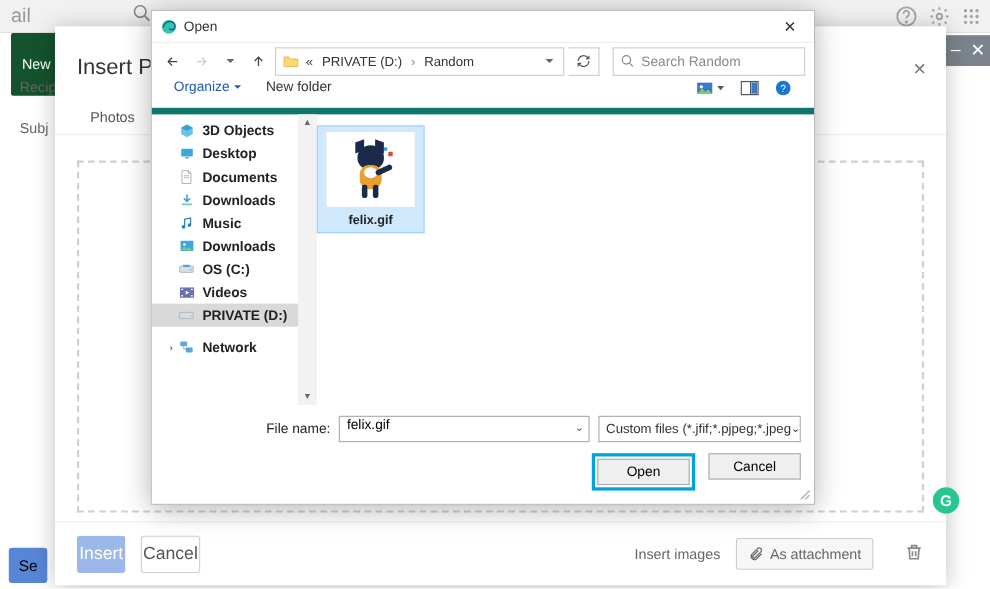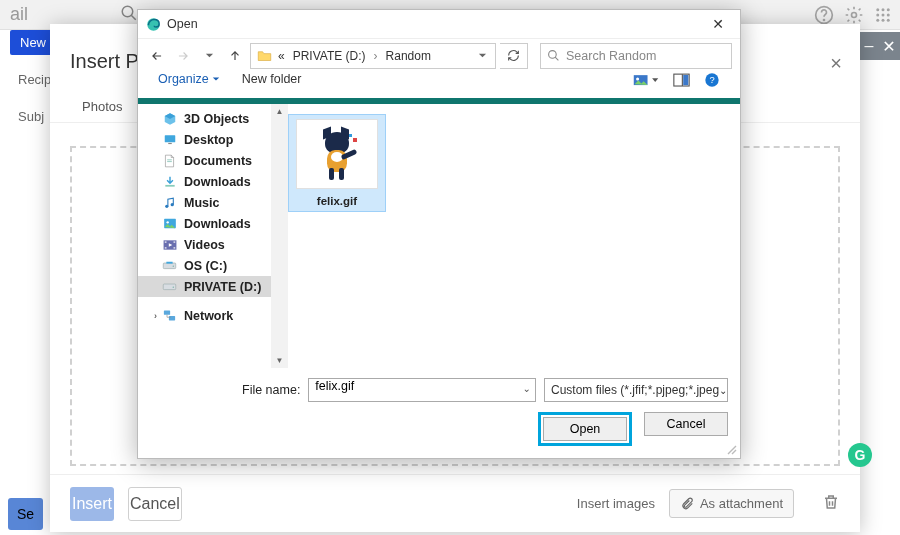--- a/index.html
+++ b/index.html
@@ -5,21 +5,21 @@
 * { box-sizing: border-box; margin: 0; padding: 0; font-family: "Segoe UI", Arial, sans-serif; }
 body { width: 900px; height: 535px; overflow: hidden; background: #fff; position: relative; }
 
 
 .bg-top { position: absolute; top: 0; left: 0; right: 0; height: 30px; background: #f1f1f1; border-bottom: 1px solid #e0e0e0; display: flex; align-items: center; color: #888; }
 .bg-top .mail-text { font-size: 18px; color: #999; margin-left: 10px; }
 .bg-top .search-icon { margin-left: 92px; }
 .bg-top-right { position: absolute; right: 8px; top: 5px; display: flex; gap: 10px; align-items: center; }
 .bg-top-right svg { opacity: 0.55; }
 
-.bg-new { position: absolute; top: 30px; left: 10px; background: #1d4ed8; color: #fff; font-size: 13px; padding: 5px 10px; border-radius: 2px; }
+.bg-new { position: absolute; top: 30px; left: 10px; background: #14532d; color: #fff; font-size: 13px; padding: 21px 10px; border-radius: 2px; }
 .bg-labels { position: absolute; left: 18px; top: 72px; display:flex; flex-direction:column; gap:22px; font-size: 13px; color: #666;}
 .tab-x { position:absolute; top:32px; right:0; background:#7b848d; height:28px; width:40px; display:flex; align-items:center; justify-content:space-around; color:#fff;}
 
 
 .insert-modal { position: absolute; top: 24px; left: 50px; right: 40px; bottom: 3px; background: #fff; box-shadow: 0 2px 20px rgba(0,0,0,0.25); }
 .insert-modal h2 { font-size: 20px; font-weight: 400; color: #333; padding: 26px 0 18px 20px; }
 .insert-close { position:absolute; top:28px; right:18px; color:#777; font-size:20px; cursor:pointer; }
 .insert-tabs { border-bottom: 1px solid #eee; display: flex; padding-left: 20px; }
 .insert-tab { font-size: 13px; color: #555; padding: 8px 12px; }
 .dashed-zone { position:absolute; top:122px; left:20px; right:20px; bottom:66px; border: 2px dashed #d0d0d0; }
@@ -39,21 +39,21 @@
 .od-titlebar { height: 28px; display: flex; align-items: center; padding: 0 8px; font-size: 12.5px; color:#333; }
 .od-titlebar svg { margin-right:6px; }
 .od-titlebar .titleclose { margin-left:auto; font-size:14px; color:#333; padding:2px 8px; cursor:pointer;}
 .od-navbar { height: 34px; display:flex; align-items:center; gap:4px; padding: 0 8px; border-top:1px solid #eee; }
 .od-navbar .navarrow { width:22px; height:22px; display:flex; align-items:center; justify-content:center; color:#666; }
 .od-navbar .navarrow.disabled { color:#ccc; }
 .addr-bar { flex:1; height:26px; border:1px solid #ccc; display:flex; align-items:center; font-size:12px; color:#333; padding:0 6px; gap:4px;}
 .addr-bar .crumb{ padding:2px 2px; }
 .addr-bar .crumbsep{ color:#888; padding:0 2px;}
 .od-refresh { width:28px; height:26px; border:1px solid #ccc; border-left:0; display:flex; align-items:center; justify-content:center; }
-.od-search { width:192px; height:26px; border:1px solid #ccc; margin-left:8px; display:flex; align-items:center; padding:0 6px; gap:6px; color:#888; font-size:12.5px;}
+.od-search { width:175px; height:26px; border:1px solid #ccc; margin-left:8px; display:flex; align-items:center; padding:0 6px; gap:6px; color:#888; font-size:12.5px;}
 .od-toolbar { height:32px; display:flex; align-items:flex-start; padding:0 20px; gap:22px; font-size:12.5px; border-bottom:6px solid #0f766e; }
 .od-toolbar .tool-blue { color:#1a5fb4; display:flex; align-items:center; gap:3px;}
 .od-toolbar .tool-dark { color:#333; }
 .od-toolbar-right { margin-left:auto; display:flex; gap:14px; align-items:center; }
 .od-body { flex:1; display:flex; min-height:0; position:relative;font-weight:bold;}
 .od-side { width:140px; border-right:1px solid #eee; font-size:12.5px; color:#222; padding:4px 0; overflow: hidden; }
 .od-side-scroll { position:absolute; left: 133px; top: 0px; width:17px; bottom:0; background:#f2f2f2; display:flex; flex-direction:column; align-items:center; justify-content:space-between; }
 .od-side-scroll .arr { font-size:8px; color:#666; padding:3px 0; }
 .od-side .item { display:flex; align-items:center; gap:7px; padding:3px 8px 3px 24px; cursor:pointer; height:21px; }
 .od-side .item.selected { background:#d9d9d9; }
@@ -298,40 +298,40 @@
             <svg width="14" height="13" viewBox="0 0 24 20">
               <rect x="2" y="2" width="20" height="16" fill="#3fa7de" rx="1"></rect>
               <circle cx="8" cy="8" r="2" fill="#fff"></circle>
               <path d="M3 16l5-5 4 4 3-3 6 6z" fill="#79d06a"></path>
             </svg>
           </span>
           <span>Downloads</span>
         </div>
       <div class="item">
           <span class="ico">
+            <svg width="15" height="11" viewBox="0 0 24 16">
+              <rect x="2" y="4" width="20" height="9" rx="1.5" fill="#d8dde2" stroke="#9aa"></rect>
+              <circle cx="18" cy="9" r="1" fill="#6a9"></circle>
+              <rect x="7" y="2" width="10" height="3" fill="#3fa7de"></rect>
+            </svg>
+          </span>
+          <span>OS (C:)</span>
+        </div>
+      <div class="item">
+          <span class="ico">
             <svg width="14" height="12" viewBox="0 0 24 18">
               <rect x="1" y="1" width="22" height="16" fill="#6a6faf"></rect>
               <rect x="3" y="3" width="3" height="2" fill="#fff"></rect>
               <rect x="3" y="13" width="3" height="2" fill="#fff"></rect>
               <rect x="18" y="3" width="3" height="2" fill="#fff"></rect>
               <rect x="18" y="13" width="3" height="2" fill="#fff"></rect>
               <path d="M10 6l6 3-6 3z" fill="#fff"></path>
             </svg>
           </span>
           <span>Videos</span>
-        </div>
-      <div class="item">
-          <span class="ico">
-            <svg width="15" height="11" viewBox="0 0 24 16">
-              <rect x="2" y="4" width="20" height="9" rx="1.5" fill="#d8dde2" stroke="#9aa"></rect>
-              <circle cx="18" cy="9" r="1" fill="#6a9"></circle>
-              <rect x="7" y="2" width="10" height="3" fill="#3fa7de"></rect>
-            </svg>
-          </span>
-          <span>OS (C:)</span>
         </div>
       <div class="item selected">
           <span class="ico">
             <svg width="15" height="11" viewBox="0 0 24 16">
               <rect x="2" y="4" width="20" height="9" rx="1.5" fill="#d8dde2" stroke="#9aa"></rect>
               <circle cx="18" cy="9" r="1" fill="#6a9"></circle>
             </svg>
           </span>
           <span>PRIVATE (D:)</span>
         </div>

